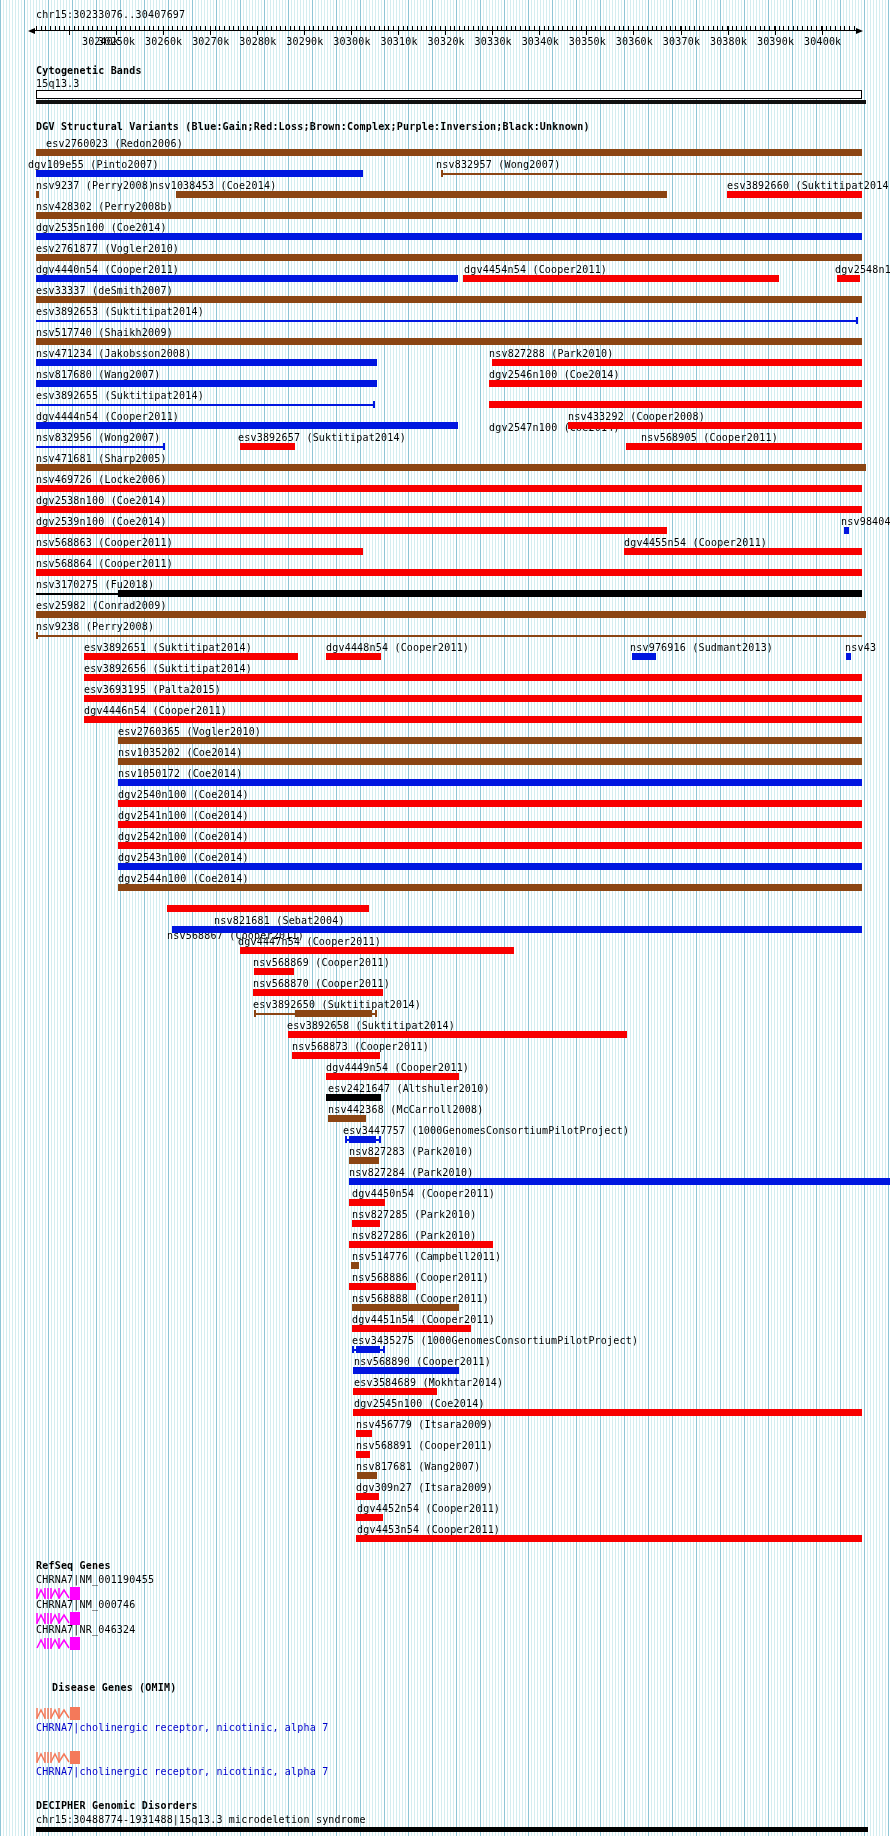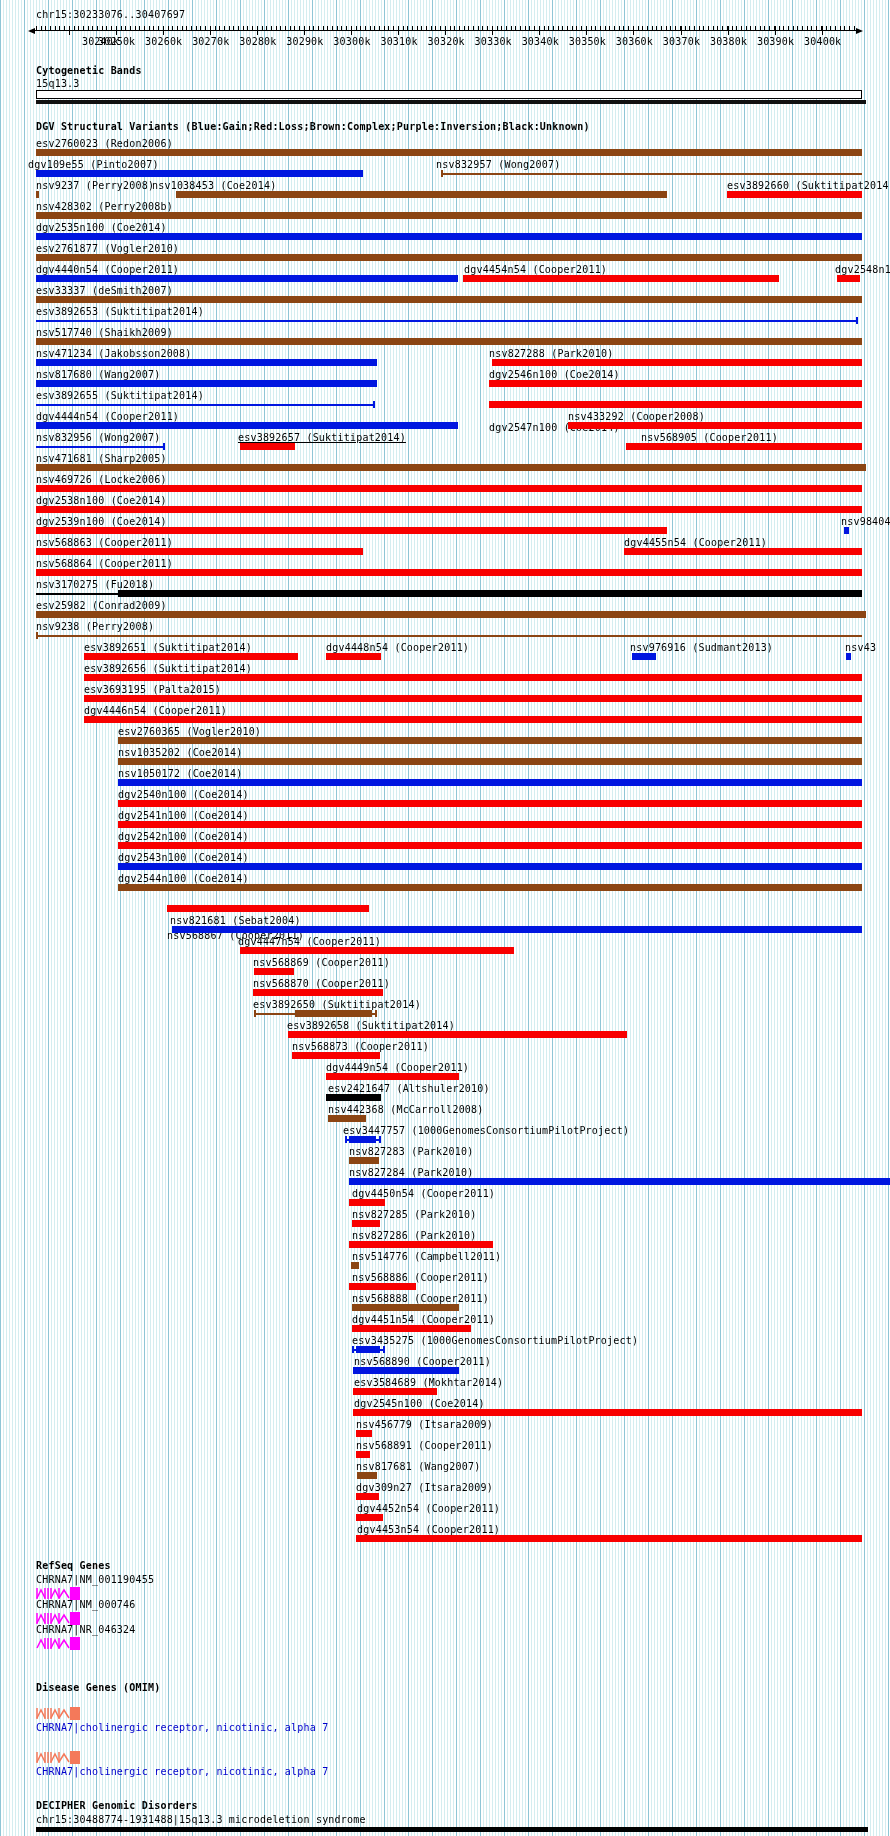--- a/index.html
+++ b/index.html
@@ -70,21 +70,21 @@
       <div class="lbl" style="left: 802.7px; top: 37px; width: 40px; text-align: center;">30400k</div>
     </div>
 
   <div class="lbl hdr" style="left:36px;top:66px">Cytogenetic Bands</div>
   <div class="lbl" style="left:36px;top:79px">15q13.3</div>
   <div class="band-rect" style="left:36px;top:90px;width:824px;height:7px"></div>
   <div class="seg" style="left:36px;top:100px;width:830px;height:4px;background:#111"></div>
 
   <div class="lbl hdr" style="left:36px;top:122px">DGV Structural Variants (Blue:Gain;Red:Loss;Brown:Complex;Purple:Inversion;Black:Unknown)</div>
   <div id="dgv-rows">
-      <div class="lbl" style="left: 36px; top: 139px;">esv2760023 (Redon2006)</div>
+      <div class="lbl" style="left: 36px; top: 139px; padding-left: 10px;">esv2760023 (Redon2006)</div>
       <div class="seg" style="left: 36px; top: 149px; width: 826px; height: 7px; background: rgb(139, 69, 19);"></div>
       <div class="lbl" style="left: 28px; top: 160px;">dgv109e55 (Pinto2007)</div>
       <div class="seg" style="left: 36px; top: 170px; width: 327px; height: 7px; background: rgb(0, 22, 224);"></div>
       <div class="lbl" style="left: 436px; top: 160px;">nsv832957 (Wong2007)</div>
       <div class="seg" style="left: 441px; top: 170px; width: 2px; height: 7px; background: rgb(139, 69, 19);"></div>
       <div class="seg" style="left: 441px; top: 173px; width: 421px; height: 2px; background: rgb(139, 69, 19);"></div>
       <div class="lbl" style="left: 36px; top: 181px;">nsv9237 (Perry2008)</div>
       <div class="seg" style="left: 36px; top: 191px; width: 3px; height: 7px; background: rgb(139, 69, 19);"></div>
       <div class="lbl" style="left: 152px; top: 181px;">nsv1038453 (Coe2014)</div>
       <div class="seg" style="left: 176px; top: 191px; width: 491px; height: 7px; background: rgb(139, 69, 19);"></div>
@@ -122,21 +122,21 @@
       <div class="seg" style="left: 373px; top: 401px; width: 2px; height: 7px; background: rgb(0, 22, 224);"></div>
       <div class="lbl" style="left: 489px; top: 391px; margin-top: 32px;">dgv2547n100 (Coe2014)</div>
       <div class="seg" style="left: 489px; top: 401px; width: 373px; height: 7px; background: rgb(248, 0, 0);"></div>
       <div class="lbl" style="left: 36px; top: 412px;">dgv4444n54 (Cooper2011)</div>
       <div class="seg" style="left: 36px; top: 422px; width: 422px; height: 7px; background: rgb(0, 22, 224);"></div>
       <div class="lbl" style="left: 568px; top: 412px;">nsv433292 (Cooper2008)</div>
       <div class="seg" style="left: 568px; top: 422px; width: 294px; height: 7px; background: rgb(248, 0, 0);"></div>
       <div class="lbl" style="left: 36px; top: 433px;">nsv832956 (Wong2007)</div>
       <div class="seg" style="left: 36px; top: 446px; width: 129px; height: 2px; background: rgb(0, 22, 224);"></div>
       <div class="seg" style="left: 163px; top: 443px; width: 2px; height: 7px; background: rgb(0, 22, 224);"></div>
-      <div class="lbl" style="left: 238px; top: 433px; text-decoration: underline;">esv3892657 (Suktitipat2014)</div>
+      <div class="lbl" style="left: 238px; top: 433px;">esv3892657 (Suktitipat2014)</div>
       <div class="seg" style="left: 240px; top: 443px; width: 55px; height: 7px; background: rgb(248, 0, 0);"></div>
       <div class="lbl" style="left: 641px; top: 433px;">nsv568905 (Cooper2011)</div>
       <div class="seg" style="left: 626px; top: 443px; width: 236px; height: 7px; background: rgb(248, 0, 0);"></div>
       <div class="lbl" style="left: 36px; top: 454px;">nsv471681 (Sharp2005)</div>
       <div class="seg" style="left: 36px; top: 464px; width: 830px; height: 7px; background: rgb(139, 69, 19);"></div>
       <div class="lbl" style="left: 36px; top: 475px;">nsv469726 (Locke2006)</div>
       <div class="seg" style="left: 36px; top: 485px; width: 826px; height: 7px; background: rgb(248, 0, 0);"></div>
       <div class="lbl" style="left: 36px; top: 496px;">dgv2538n100 (Coe2014)</div>
       <div class="seg" style="left: 36px; top: 506px; width: 826px; height: 7px; background: rgb(248, 0, 0);"></div>
       <div class="lbl" style="left: 36px; top: 517px;">dgv2539n100 (Coe2014)</div>
@@ -182,21 +182,21 @@
       <div class="lbl" style="left: 118px; top: 811px;">dgv2541n100 (Coe2014)</div>
       <div class="seg" style="left: 118px; top: 821px; width: 744px; height: 7px; background: rgb(248, 0, 0);"></div>
       <div class="lbl" style="left: 118px; top: 832px;">dgv2542n100 (Coe2014)</div>
       <div class="seg" style="left: 118px; top: 842px; width: 744px; height: 7px; background: rgb(248, 0, 0);"></div>
       <div class="lbl" style="left: 118px; top: 853px;">dgv2543n100 (Coe2014)</div>
       <div class="seg" style="left: 118px; top: 863px; width: 744px; height: 7px; background: rgb(0, 22, 224);"></div>
       <div class="lbl" style="left: 118px; top: 874px;">dgv2544n100 (Coe2014)</div>
       <div class="seg" style="left: 118px; top: 884px; width: 744px; height: 7px; background: rgb(139, 69, 19);"></div>
       <div class="lbl" style="left: 167px; top: 895px; margin-top: 36px;">nsv568867 (Cooper2011)</div>
       <div class="seg" style="left: 167px; top: 905px; width: 202px; height: 7px; background: rgb(248, 0, 0);"></div>
-      <div class="lbl" style="left: 170px; top: 916px;">nsv821681 (Sebat2004)</div>
+      <div class="lbl" style="left: 170px; top: 916px; padding-left: 44px;">nsv821681 (Sebat2004)</div>
       <div class="seg" style="left: 172px; top: 926px; width: 690px; height: 7px; background: rgb(0, 22, 224);"></div>
       <div class="lbl" style="left: 238px; top: 937px;">dgv4447n54 (Cooper2011)</div>
       <div class="seg" style="left: 240px; top: 947px; width: 274px; height: 7px; background: rgb(248, 0, 0);"></div>
       <div class="lbl" style="left: 253px; top: 958px;">nsv568869 (Cooper2011)</div>
       <div class="seg" style="left: 254px; top: 968px; width: 40px; height: 7px; background: rgb(248, 0, 0);"></div>
       <div class="lbl" style="left: 253px; top: 979px;">nsv568870 (Cooper2011)</div>
       <div class="seg" style="left: 253px; top: 989px; width: 130px; height: 7px; background: rgb(248, 0, 0);"></div>
       <div class="lbl" style="left: 253px; top: 1000px;">esv3892650 (Suktitipat2014)</div>
       <div class="seg" style="left: 254px; top: 1010px; width: 2px; height: 7px; background: rgb(139, 69, 19);"></div>
       <div class="seg" style="left: 254px; top: 1013px; width: 123px; height: 2px; background: rgb(139, 69, 19);"></div>
@@ -293,21 +293,21 @@
       <path d="M1,12 L5,4 L9,12"></path>
       <path d="M9,2 V13 M12,2 V13 M15,2 V13"></path>
       <path d="M15,12 L19,4 L23,12"></path>
       <path d="M23,2 V13"></path>
       <path d="M23,12 L28,4 L33,12"></path>
     </g>
     <rect x="34" y="1" width="10" height="13" fill="#ff00ff"></rect>
   </svg></div>
     </div>
 
-  <div class="lbl hdr" style="left:36px;top:1683px">Disease Genes (OMIM)</div>
+  <div class="lbl hdr" style="left:52px;top:1683px">Disease Genes (OMIM)</div>
   <div id="omim-genes">
       <div class="glyph" style="left: 36px; top: 1706px;"><svg width="46" height="15" xmlns="http://www.w3.org/2000/svg">
     <g stroke="#f4795a" fill="none" stroke-width="1.5">
       <path d="M1,2 V13"></path>
       <path d="M1,12 L5,4 L9,12"></path>
       <path d="M9,2 V13 M12,2 V13 M15,2 V13"></path>
       <path d="M15,12 L19,4 L23,12"></path>
       <path d="M23,2 V13"></path>
       <path d="M23,12 L28,4 L33,12"></path>
     </g>

